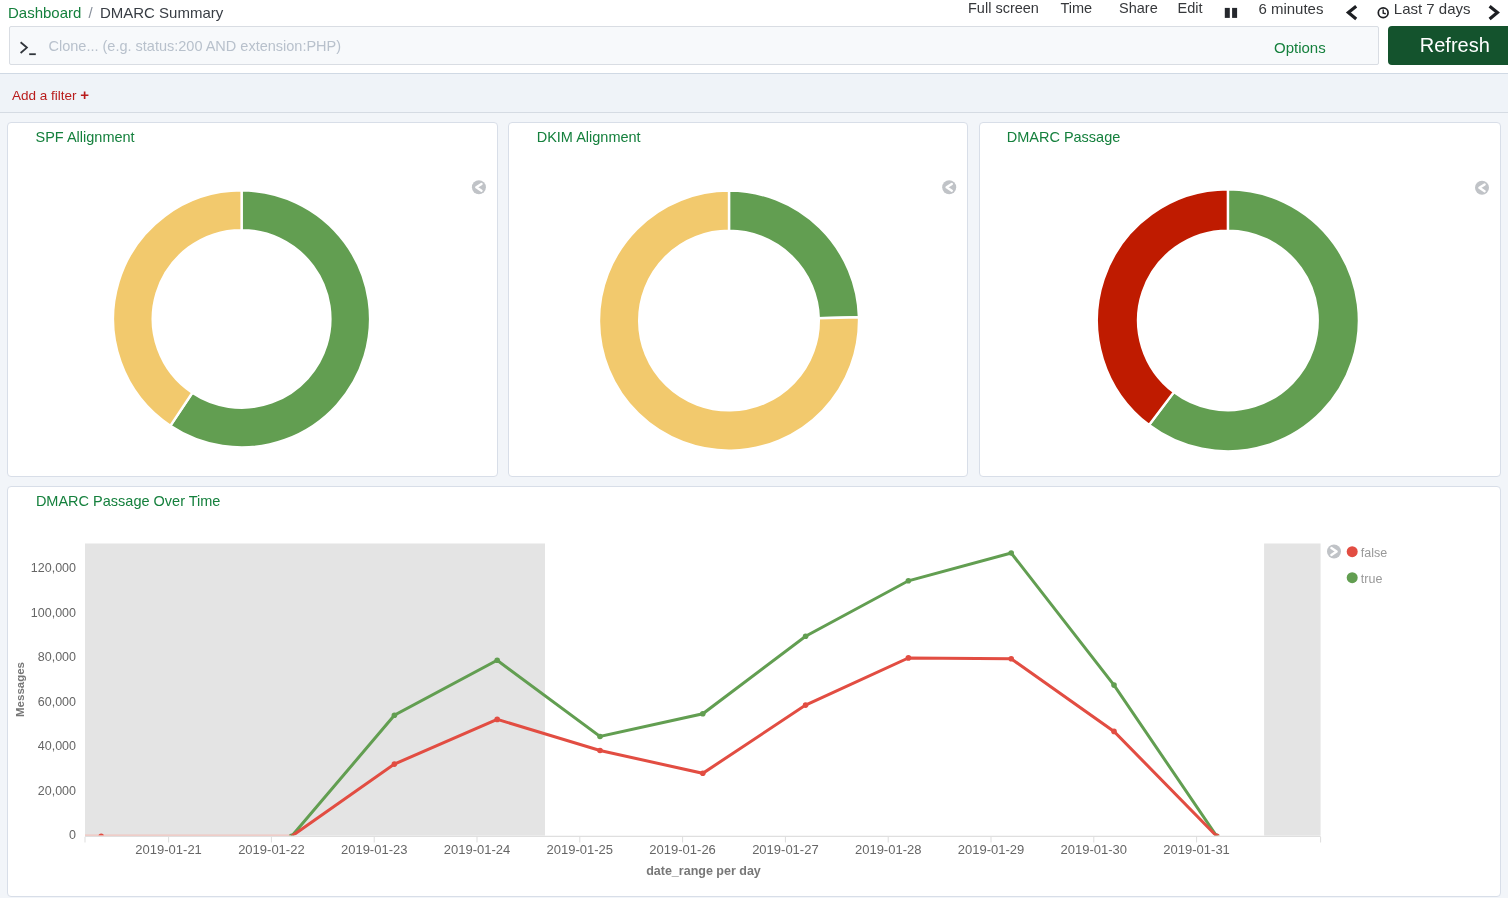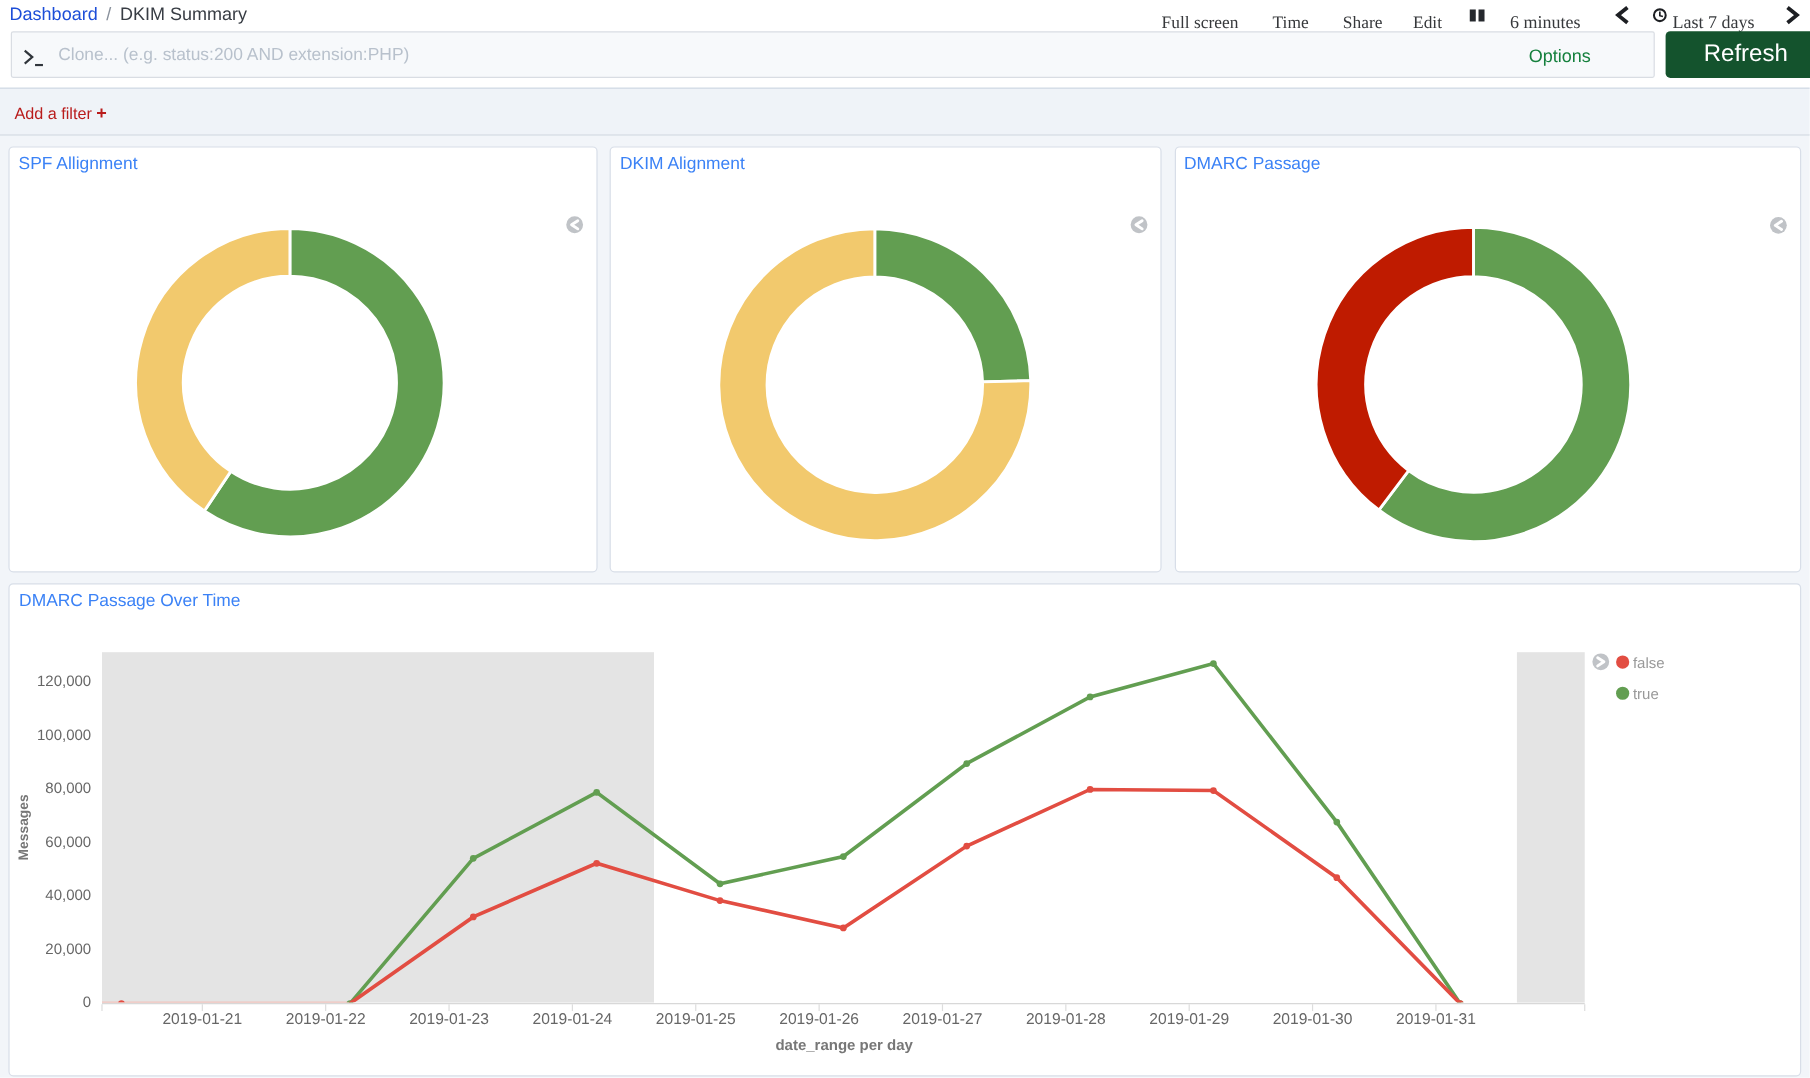--- a/index.html
+++ b/index.html
@@ -1,24 +1,24 @@
 <!DOCTYPE html>
 <html><head><meta charset="utf-8"><style>
 * { margin:0; padding:0; box-sizing:border-box; }
 html,body { width:1508px; height:898px; background:#fff; font-family:"Liberation Sans",sans-serif; overflow:hidden; }
 .panel { position:absolute; background:#fff; border:1px solid #d8dee8; border-radius:4px; }
-.ptitle { position:absolute; font-size:14.5px; color:#3b82f6; white-space:nowrap; }
-.nav { position:absolute; top:11px; font-size:14.5px; color:#36383b; white-space:nowrap;font-family:Liberation Serif, serif; }
+.ptitle { position:absolute; font-size:14.5px; color:#15803d; white-space:nowrap;margin-left:20px; }
+.nav { position:absolute; top:0; font-size:14.5px; color:#36383b; white-space:nowrap; }
 </style></head>
 <body>
 <div style="position:absolute;left:0;top:113px;width:1508px;height:785px;background:#f2f5f9"></div>
 <div style="position:absolute;left:0;top:73px;width:1508px;height:40px;background:#eff3f8;border-top:1px solid #d0d9e4;border-bottom:1px solid #d5dbe3"></div>
 
 <div style="position:absolute;left:8px;top:3.5px;font-size:15px;color:#88909b">
-<span style="color:#1d4ed8">Dashboard</span> <span style="margin:0 3px">/</span> <span style="color:#383d44">DKIM Summary</span></div>
+<span style="color:#15803d">Dashboard</span> <span style="margin:0 3px">/</span> <span style="color:#383d44">DMARC Summary</span></div>
 
 <div class="nav" style="left:968px">Full screen</div>
 <div class="nav" style="left:1060.5px">Time</div>
 <div class="nav" style="left:1119px">Share</div>
 <div class="nav" style="left:1177.5px">Edit</div>
 <div class="nav" style="left:1258.4px;font-size:15px">6 minutes</div>
 <div class="nav" style="left:1393.8px;font-size:15px">Last 7 days</div>
 
 <div style="position:absolute;left:8.6px;top:26px;width:1370.7px;height:39.4px;background:#f7f9fb;border:1px solid #d9dde3;border-radius:2px"></div>
 <div style="position:absolute;left:48.5px;top:38px;font-size:14.5px;color:#b8c1cc">Clone... (e.g. status:200 AND extension:PHP)</div>

